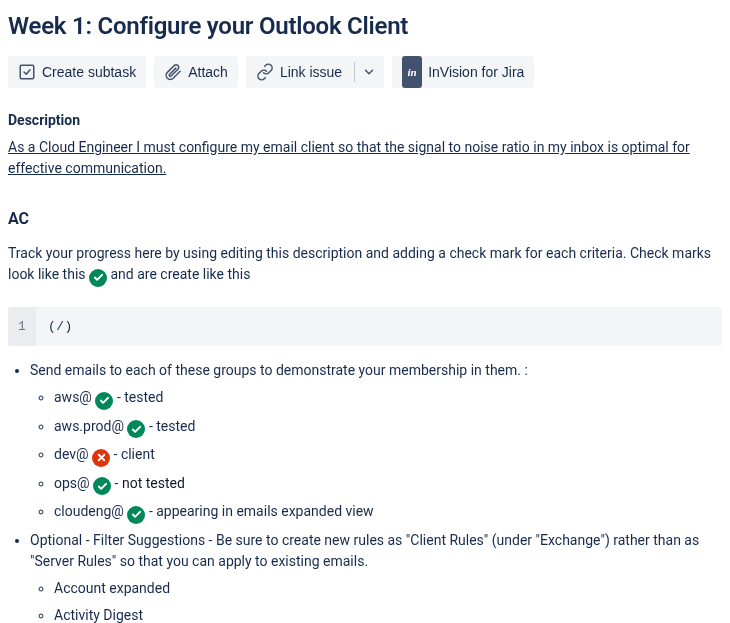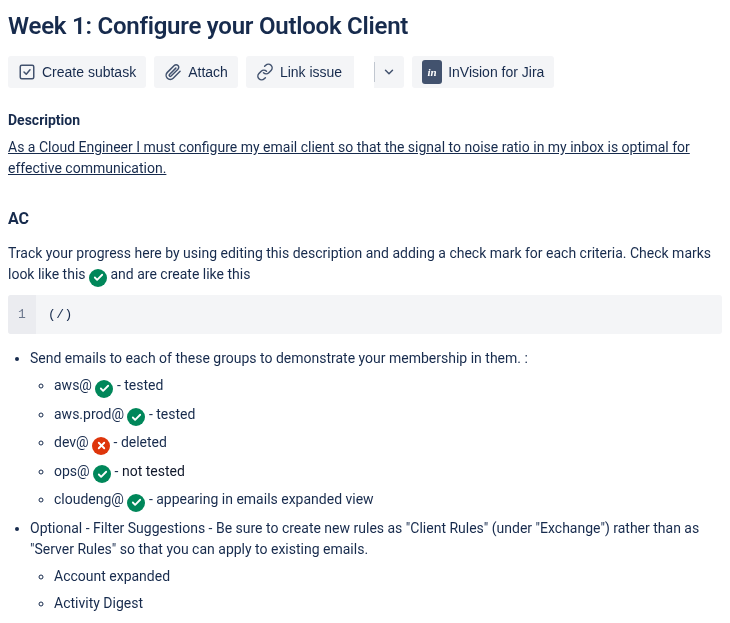--- a/index.html
+++ b/index.html
@@ -35,21 +35,20 @@
       border-radius: 3px;
       padding: 6px 10px;
       font-size: 14px;
       font-weight: 500;
       cursor: pointer;
       height: 32px;
     }
     .btn-combo {
       display: inline-flex;
       align-items: stretch;
-      gap: 20px;
     }
     .btn-combo .main {
       border-top-right-radius: 0;
       border-bottom-right-radius: 0;
       padding-right: 12px;
     }
     .btn-combo .drop {
       border-top-left-radius: 0;
       border-bottom-left-radius: 0;
       padding: 6px 8px;
@@ -59,21 +58,21 @@
       content: "";
       position: absolute;
       left: 0;
       top: 6px;
       bottom: 6px;
       width: 1px;
       background: #C1C7D0;
     }
     .icon { flex-shrink: 0; display: inline-flex; }
     .invision-badge {
-      width: 20px; height: 24px;
+      width: 20px; height: 32px;
       background: #42526E;
       border-radius: 3px;
       display: inline-flex;
       align-items: center;
       justify-content: center;
       color: white;
       font-weight: 700;
       font-size: 11px;
       font-style: italic;
       font-family: Georgia, serif;
@@ -88,21 +87,21 @@
       color: #172B4D;
       margin-bottom: 28px;
       text-decoration: underline;
     }
     h2.ac {
       font-size: 16px;
       font-weight: 700;
       margin-bottom: 12px;
       letter-spacing: -0.01em;
     }
-    .ac-intro { margin-bottom: 8px; }
+    .ac-intro { margin-bottom: 20px; }
     .inline-seq { display: inline; }
     .status-icon {
       display: inline-flex;
       width: 18px; height: 18px;
       border-radius: 50%;
       align-items: center;
       justify-content: center;
       vertical-align: -4px;
     }
     .status-icon.check { background: #00875A; color: #fff; }
@@ -227,21 +226,21 @@
           <span> - tested</span>
         </li>
         <li>
           <span>dev@ </span>
           <span class="status-icon cross">
               <svg width="11" height="11" viewBox="0 0 24 24" fill="none" stroke="#fff" stroke-width="4" stroke-linecap="round" stroke-linejoin="round">
                 <line x1="18" y1="6" x2="6" y2="18"></line>
                 <line x1="6" y1="6" x2="18" y2="18"></line>
               </svg>
             </span>
-          <span> - deleted</span>
+          <span> - client</span>
         </li>
         <li>
           <span>ops@ </span>
           <span class="status-icon check">
               <svg width="11" height="11" viewBox="0 0 24 24" fill="none" stroke="#fff" stroke-width="4" stroke-linecap="round" stroke-linejoin="round">
                 <polyline points="20 6 9 17 4 12"></polyline>
               </svg>
             </span>
           <span> - </span><span class="not-tested">not tested</span>
         </li>

